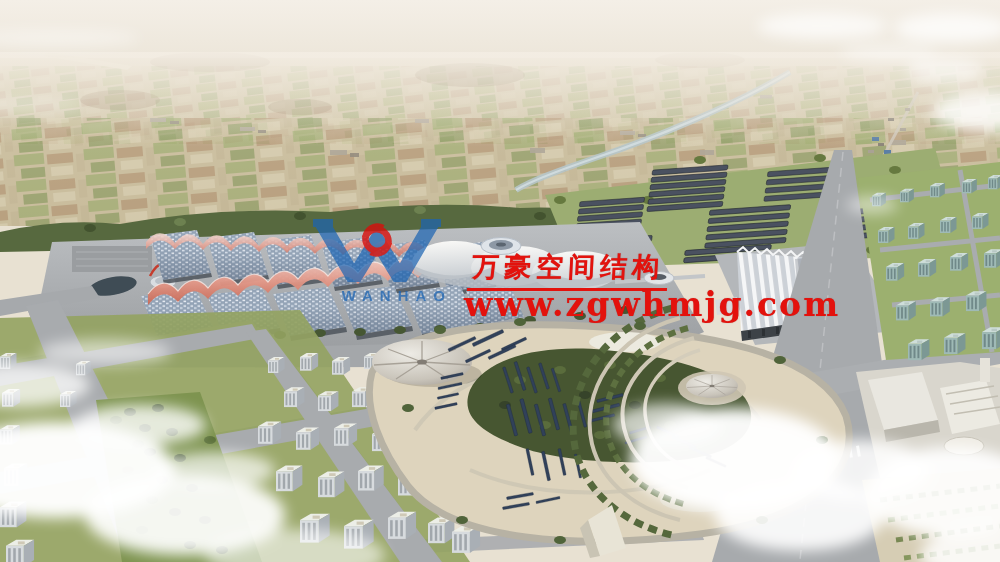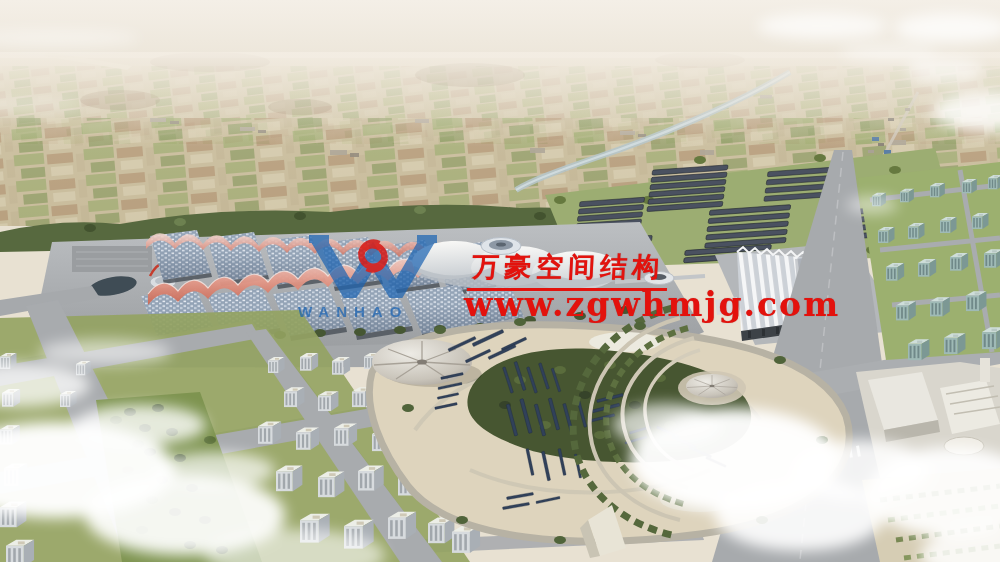--- a/index.html
+++ b/index.html
@@ -1,21 +1,21 @@
 <!DOCTYPE html>
 <html style="--watermark-red: #e3120d; --logo-blue: #1d64b2; --logo-emblem-red: #d8100c; --sky-haze: #f2ece2; --farmland-tan: #cbbf9f; --field-green: #9aa96b; --tree-green: #55683f; --hall-roof-blue: #93a3b6; --canopy-pink: #e49a8a; --road-grey: #a7aaad; --park-sand: #ddd3bc; --solar-navy: #31415a; --cloud-white: #ffffff;"><head>
 <meta charset="utf-8">
 <style>
   html,body{margin:0;padding:0;background:#222;}
   .stage{position:relative;width:1000px;height:562px;overflow:hidden;
          font-family:"Liberation Sans",sans-serif;background:#e8e1d2;}
   .stage svg.scene{position:absolute;inset:0;display:block;}
   
   .wm{position:absolute;inset:0;pointer-events:none;}
-  .wm-logo{position:absolute;left:298px;top:234px;width:154px;text-align:left;opacity:.88;}
+  .wm-logo{position:absolute;left:298px;top:218px;width:154px;text-align:right;opacity:.88;}
   .wm-logo-text{margin-top:1px;font-size:15px;font-weight:bold;letter-spacing:7px;
                 color:var(--logo-blue,#1d64b2);opacity:.85;white-space:nowrap;}
   .wm-cn{position:absolute;left:468px;top:249px;font-size:27px;font-weight:bold;
          color:var(--watermark-red,#e3120d);letter-spacing:5px;white-space:nowrap;
          padding:0 4px 3px 4px;border-bottom:3px solid var(--watermark-red,#e3120d);
          transform:skewX(-3deg);text-shadow:0 0 1px rgba(110,0,0,.45);}
   .wm-url{position:absolute;left:464px;top:285px;font-size:33px;font-weight:bold;
           font-family:"DejaVu Serif",serif;color:var(--watermark-red,#e3120d);
           letter-spacing:2px;white-space:nowrap;text-shadow:0 0 1px rgba(110,0,0,.4);}
 </style>

